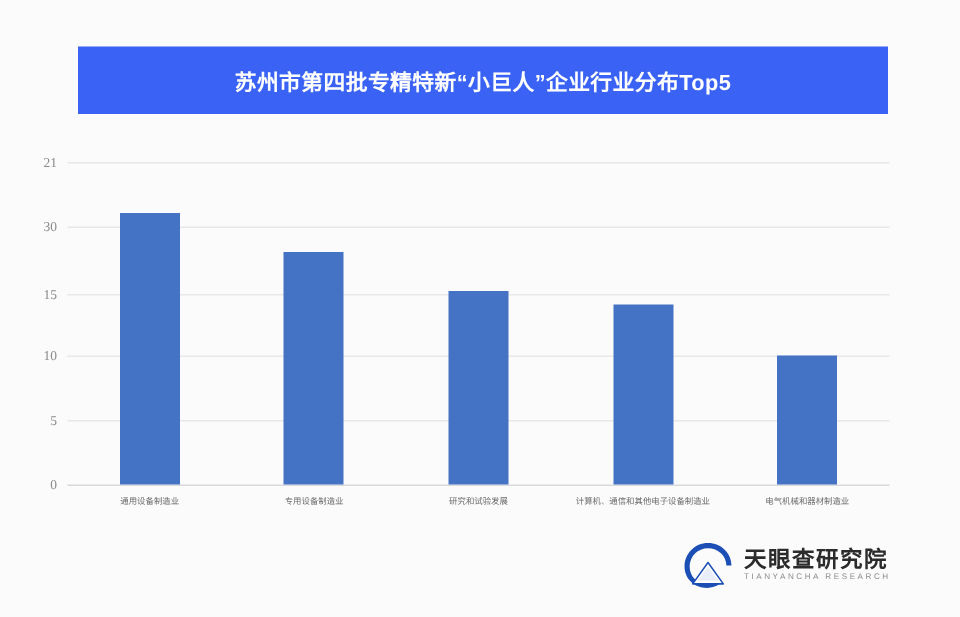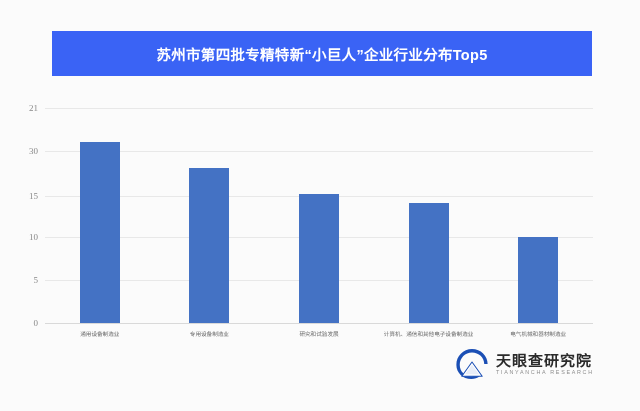--- a/index.html
+++ b/index.html
@@ -93,21 +93,21 @@
     left: 48px;
     top: 368px;
     font-size: 10.5px;
     font-weight: 700;
     color: #4a4a4a;
     white-space: nowrap;
   }
   #logo {
     position: absolute;
     left: 455px;
-    top: 344px;
+    top: 357px;
     width: 140px;
     height: 40px;
     display: flex;
     align-items: center;
     gap: 7px;
   }
   #logo-mark {
     width: 34px;
     height: 34px;
     flex: 0 0 34px;

